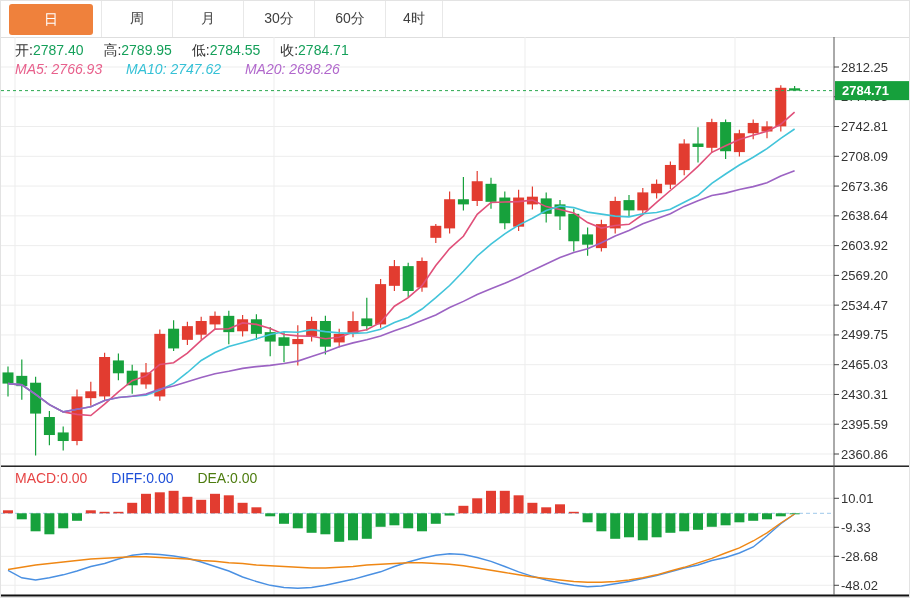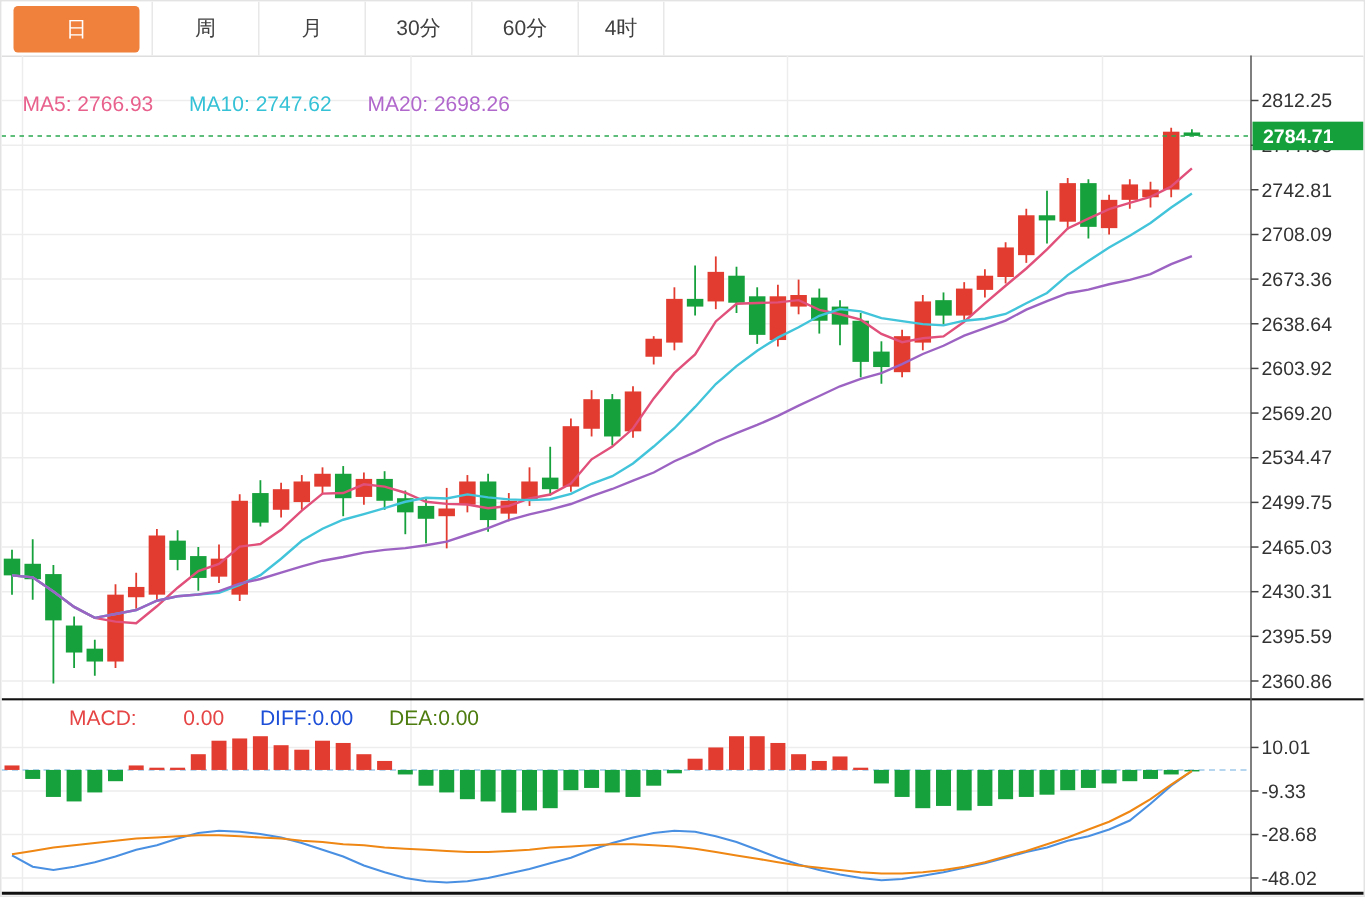--- a/index.html
+++ b/index.html
@@ -11,21 +11,21 @@
   .tabcell{display:flex;align-items:center;justify-content:center;
            border-right:1px solid #e8e8e8;font-size:14px;color:#404040;cursor:pointer;}
   .tabcell.sel{border-right:1px solid #e8e8e8;}
   .selbox{display:flex;align-items:center;justify-content:center;width:84px;height:31px;
           margin-top:1px;background:#ef813c;border-radius:3px;color:#fff;font-size:14px;}
   
   .legendrow{position:absolute;left:14px;font-size:14px;white-space:nowrap;z-index:5;}
   .lg{color:#333;}
   .val-green{color:#15a05a;}
   .ma5{color:#e8608c;} .ma10{color:#35c1d6;} .ma20{color:#b168cc;}
-  .macd-r{color:#e64545;margin-left:31px;} .diff-b{color:#1d4ed8;} .dea-o{color:#4d7c0f;}
+  .macd-r{color:#e64545;} .diff-b{color:#1d4ed8;} .dea-o{color:#4d7c0f;}
   .gap{display:inline-block;width:16px;}
   .gap2{display:inline-block;width:20px;}
   svg{position:absolute;left:0;top:0;}
   svg text{font-family:"Liberation Sans",sans-serif;}
 </style>
 </head>
 <body>
 
 <div id="root">
 
@@ -33,22 +33,28 @@
       <div class="tabcell sel" style="width: 100px;">
         <div class="selbox">日</div>
       </div>
       <div class="tabcell" style="width: 70px;">周</div>
       <div class="tabcell" style="width: 70px;">月</div>
       <div class="tabcell" style="width: 70px; text-align: right;">30分</div>
       <div class="tabcell" style="width: 70px; text-align: center;">60分</div>
       <div class="tabcell" style="width: 56px;">4时</div>
     </div>
 
-
-  <div class="legendrow" style="top:60px;">
+  <div class="legendrow" style="top:41px;">
+    <span class="lg">开:</span><span class="val-green">2787.40</span><span class="gap"></span>
+    <span class="lg">高:</span><span class="val-green">2789.95</span><span class="gap"></span>
+    <span class="lg">低:</span><span class="val-green">2784.55</span><span class="gap"></span>
+    <span class="lg">收:</span><span class="val-green">2784.71</span>
+  </div>
+
+  <div class="legendrow" style="top:60px;font-style:italic;">
     <span class="ma5">MA5:</span>&nbsp;<span class="ma5">2766.93</span><span class="gap2"></span>
     <span class="ma10">MA10:</span>&nbsp;<span class="ma10">2747.62</span><span class="gap2"></span>
     <span class="ma20">MA20:</span>&nbsp;<span class="ma20">2698.26</span>
   </div>
 
   <div class="legendrow" style="top:469px;">
     <span class="macd-r">MACD:</span><span class="macd-r">0.00</span><span class="gap2"></span>
     <span class="diff-b">DIFF:</span><span class="diff-b">0.00</span><span class="gap2"></span>
     <span class="dea-o">DEA:</span><span class="dea-o">0.00</span>
   </div>

